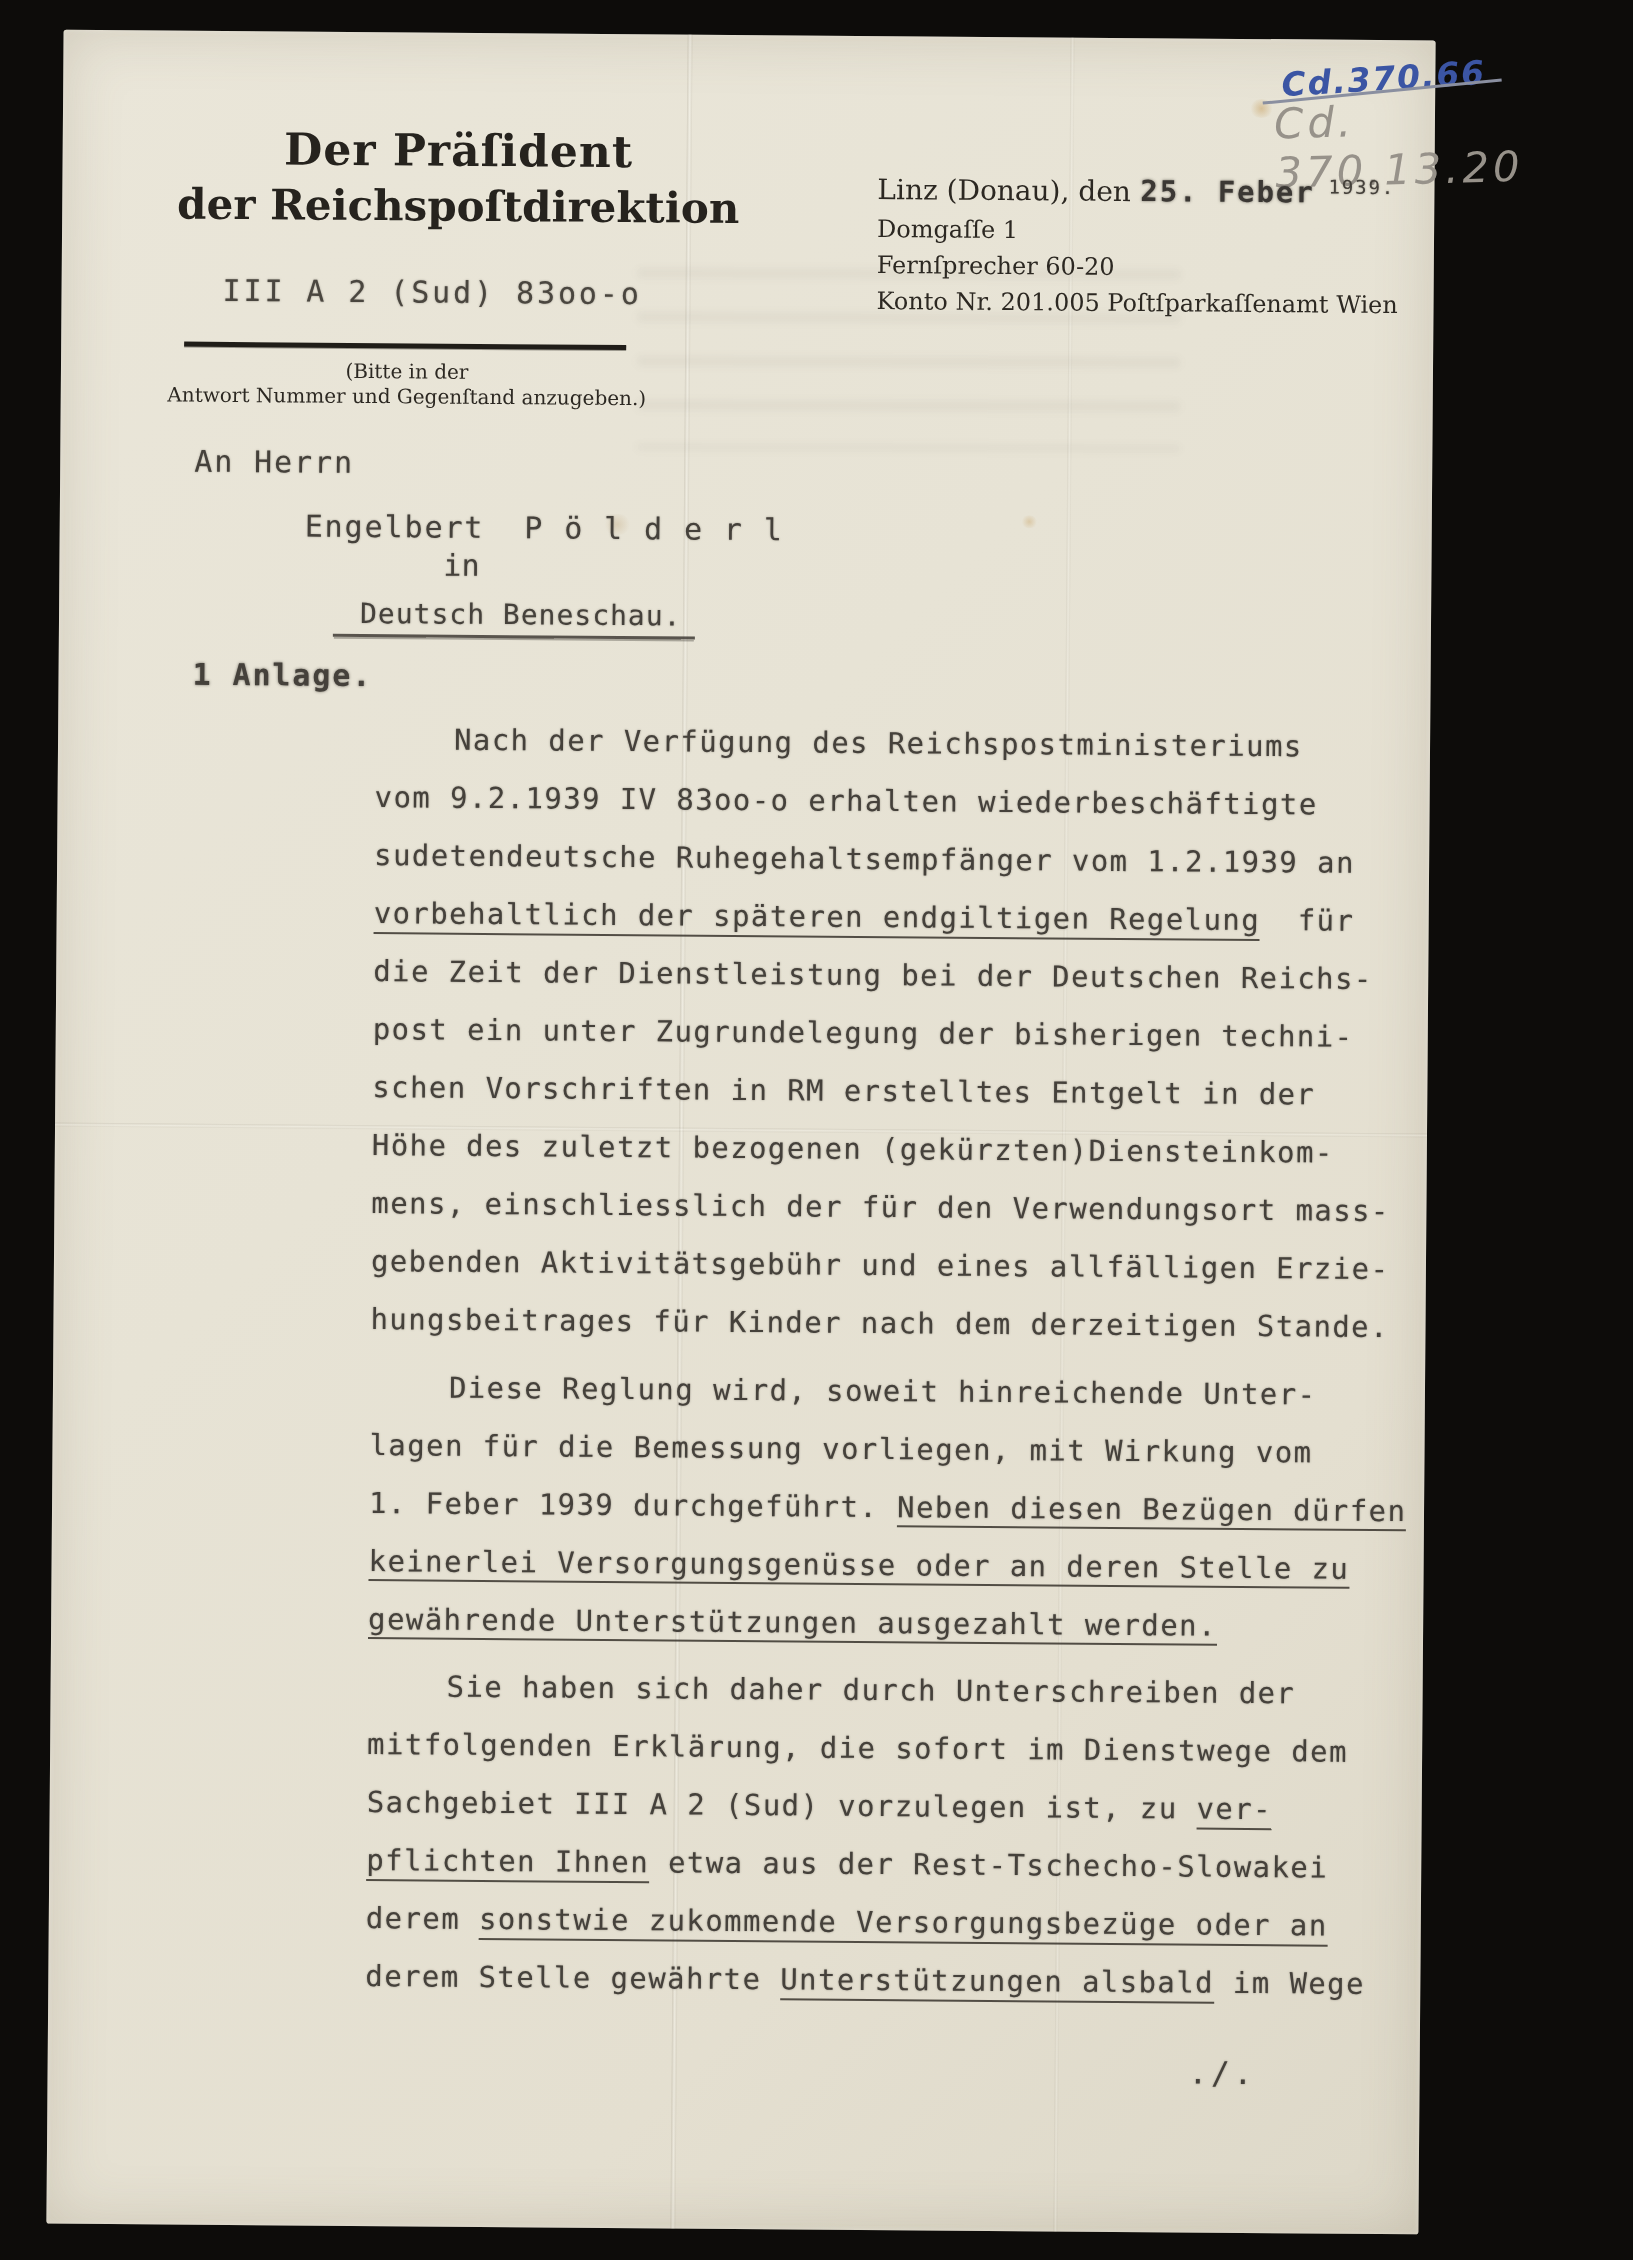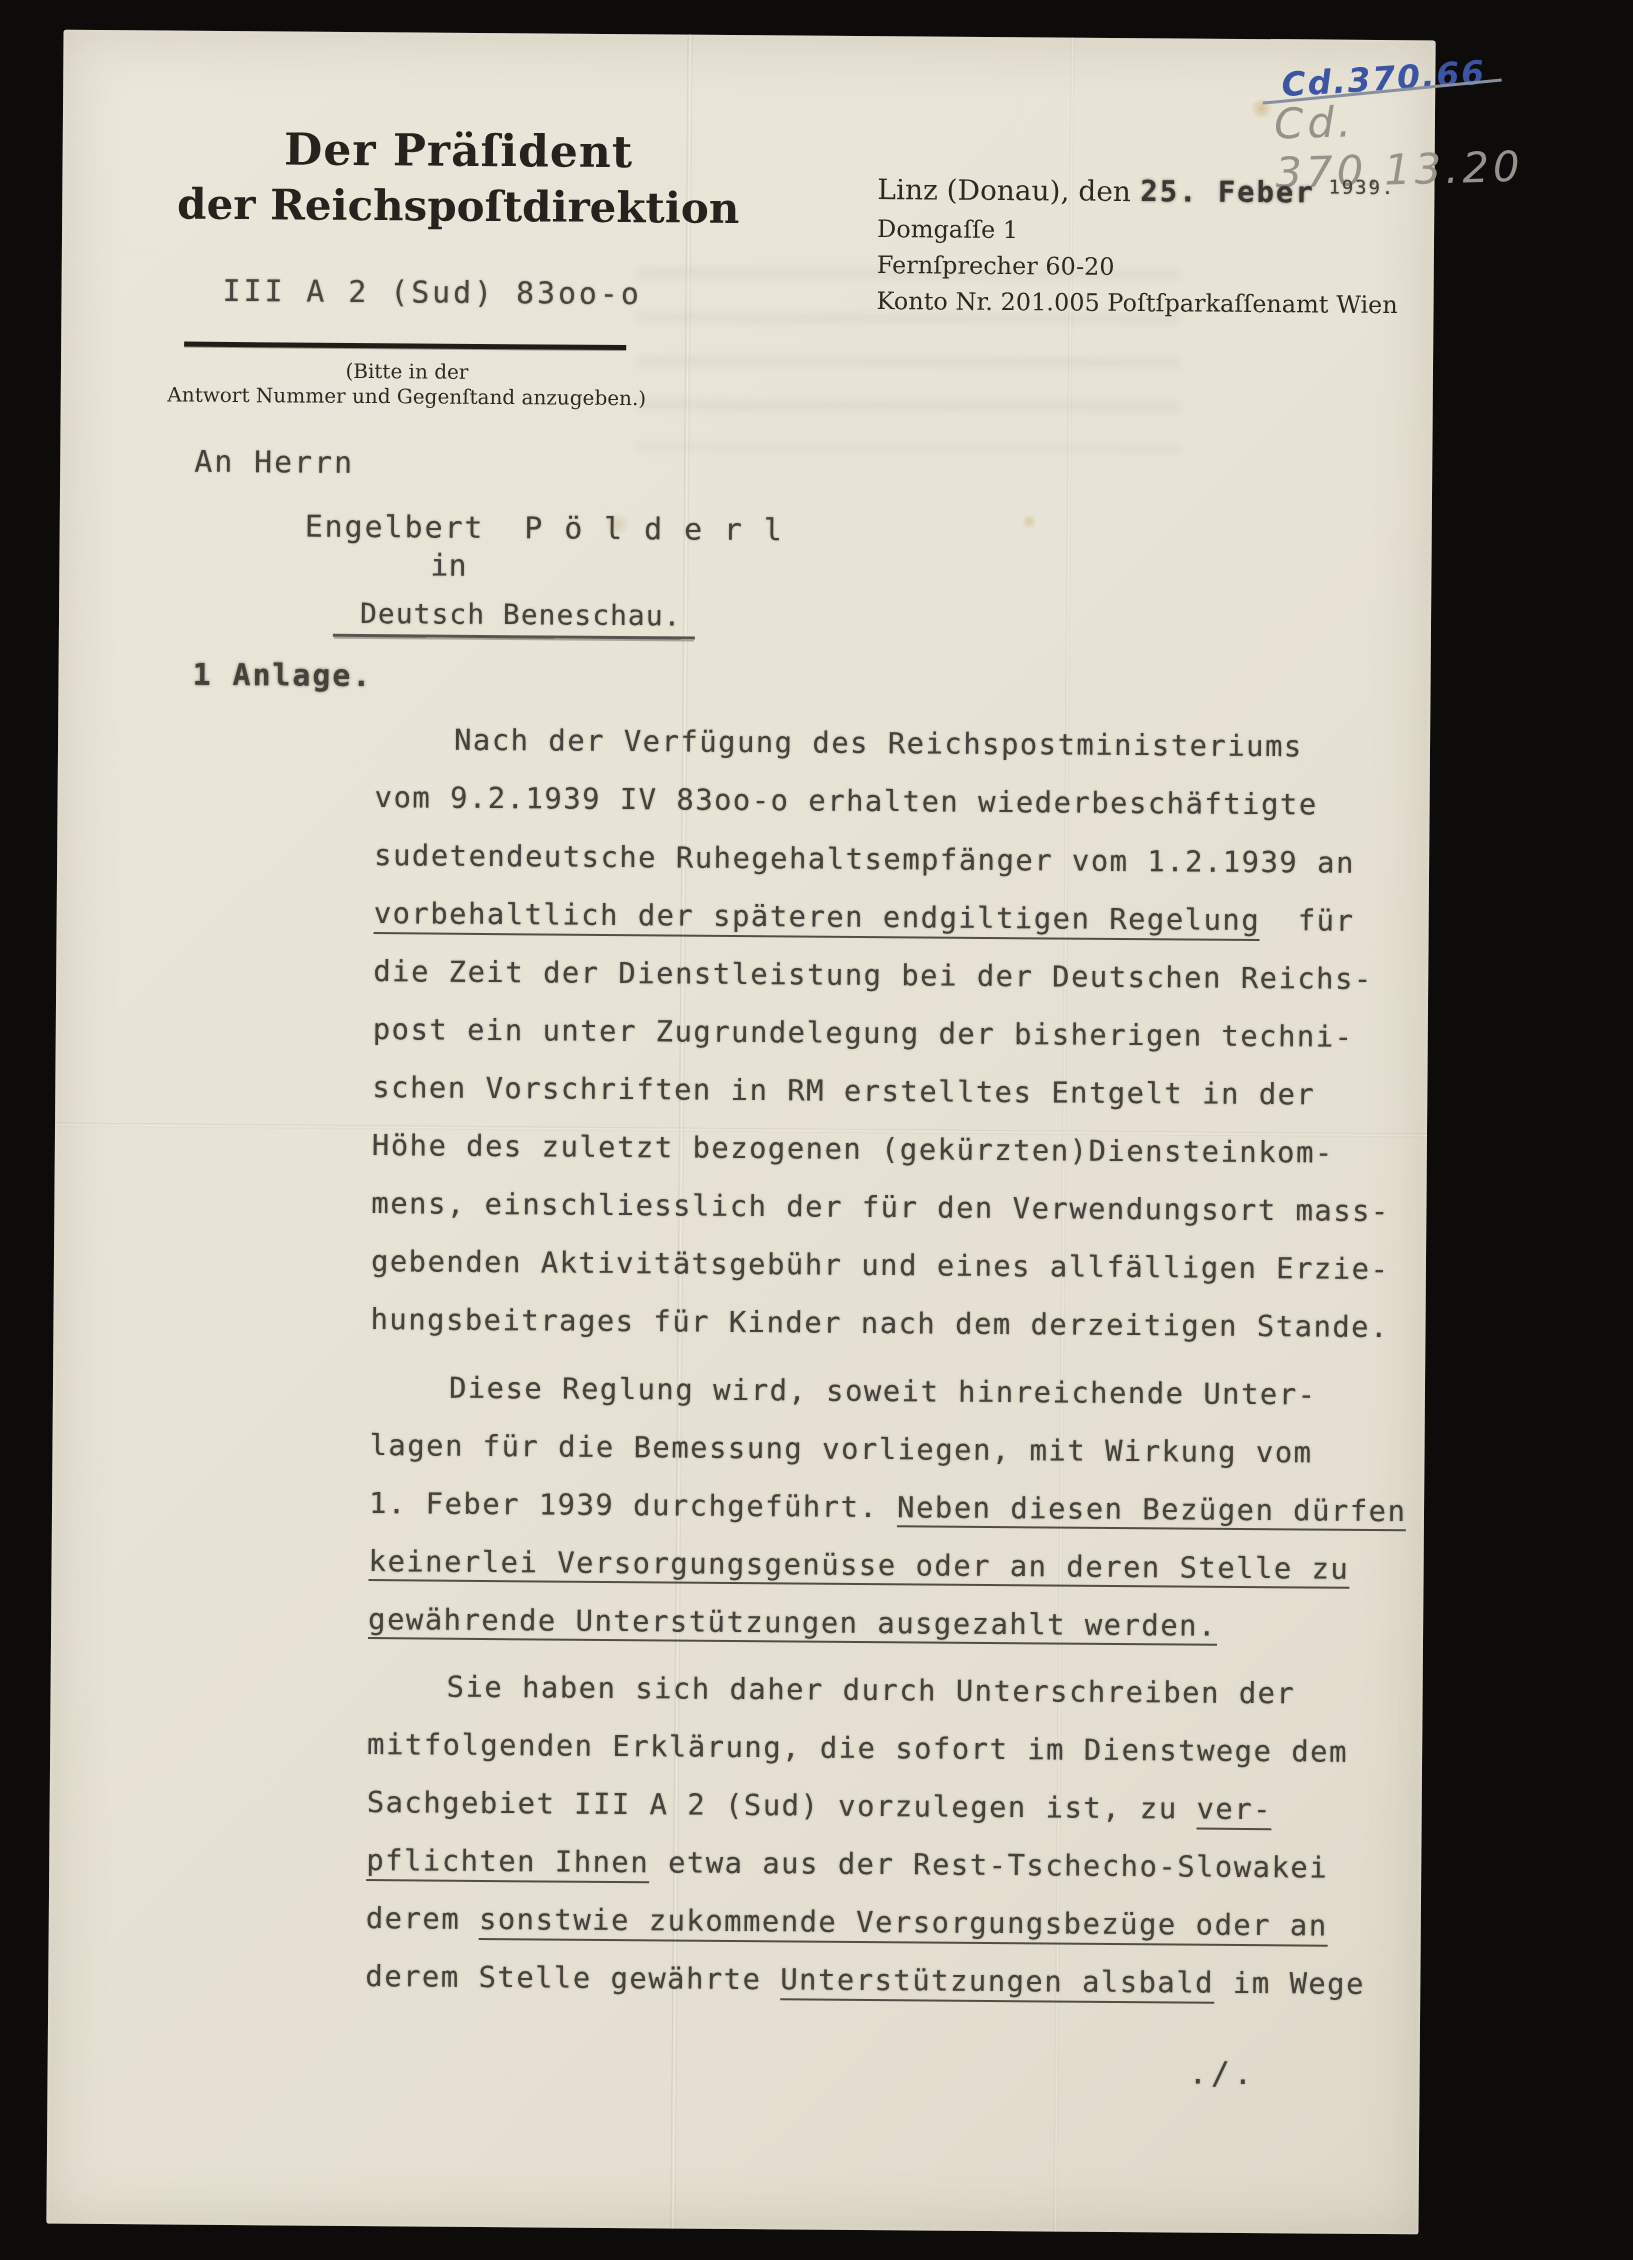--- a/index.html
+++ b/index.html
@@ -67,21 +67,21 @@
   .hand-pencil{
     position:absolute;left:1212px;top:56px;transform:rotate(-2deg);
     font-family:"DejaVu Sans",sans-serif;font-style:italic;
     font-size:42px;letter-spacing:3.8px;color:#97928a;
   }
 
   
   .typedtext{font-family:"DejaVu Sans Mono",monospace;color:#45413b;text-shadow:0 0 1.9px rgba(70,64,56,.5);white-space:pre;}
   .salutation{position:absolute;left:134px;top:413px;font-size:30px;letter-spacing:1.9px;}
   .rname{position:absolute;left:245px;top:477px;font-size:30px;letter-spacing:1.9px;}
-  .rin{position:absolute;left:371px;top:515px;font-size:30px;}
+  .rin{position:absolute;left:384px;top:515px;font-size:30px;}
   .rplace{position:absolute;left:274px;top:565px;font-size:28px;letter-spacing:1px;
     padding:0 13.4px 3.8px 27px;border-bottom:3.8px solid rgba(52,48,42,.8);
     box-shadow:0 2.9px 0 -1px rgba(52,48,42,.35);}
   .enclosure{position:absolute;left:134px;top:626px;font-size:30px;font-weight:bold;letter-spacing:1.9px;
     text-shadow:0 0 2.9px rgba(60,55,48,.7);}
 
   
   .body-text{position:absolute;left:317px;top:678px;width:1071px;
     font-family:"DejaVu Sans Mono",monospace;font-size:29px;letter-spacing:1.4px;
     color:#45413b;text-shadow:0 0 1.9px rgba(70,64,56,.5);}

